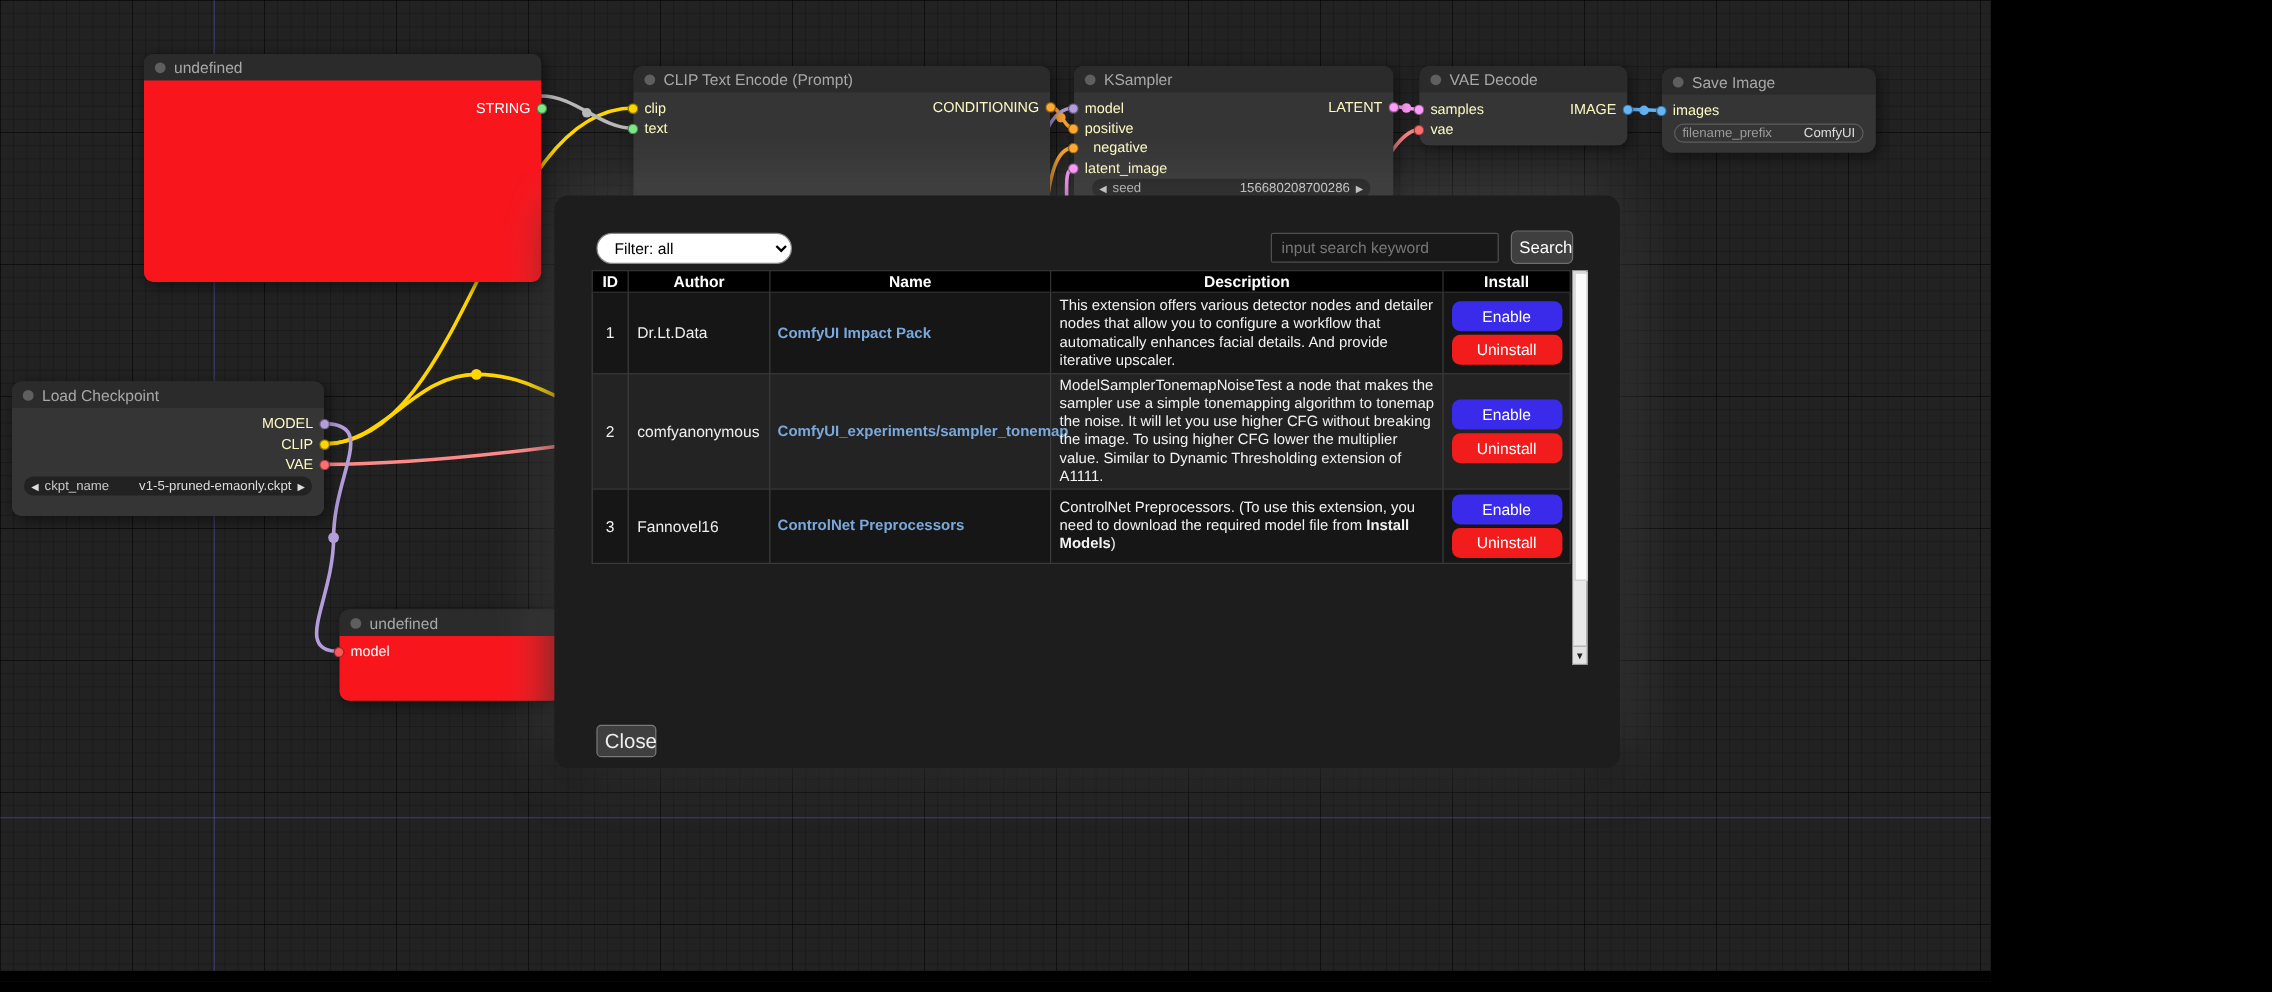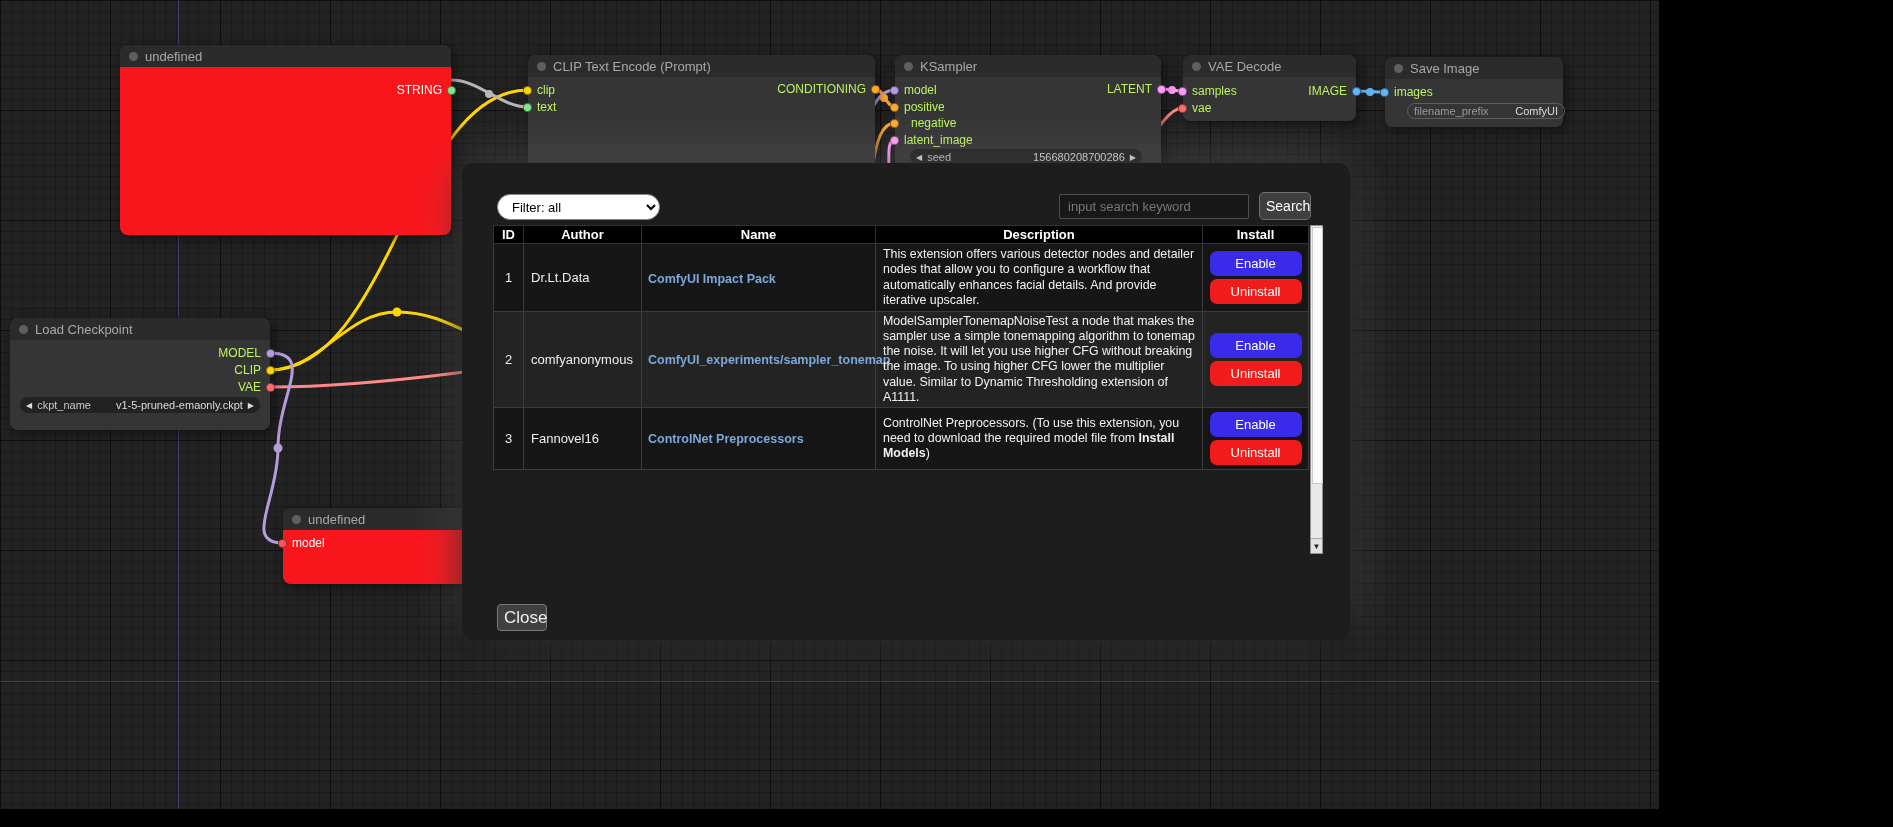--- a/index.html
+++ b/index.html
@@ -18,28 +18,28 @@
   #wires path{fill:none;stroke-width:3;stroke-linecap:round;}
 
   
   .node{position:absolute;z-index:2;border-radius:8px;box-shadow:3px 3px 12px rgba(0,0,0,0.5);background:#353535;}
   .ntitle{height:22px;background:#2b2b2b;border-radius:8px 8px 0 0;display:flex;align-items:center;gap:7px;padding:0 9px;font-size:13px;color:#a8a8a8;}
   .ndot{width:9px;height:9px;border-radius:50%;background:#5f5f5f;flex:0 0 auto;}
   .nbody{position:relative;border-radius:0 0 8px 8px;background:#353535;}
   .node.error .nbody{background:#f8151c;}
   .slot{position:absolute;display:flex;align-items:center;gap:5px;height:16px;}
   .slot .dot{width:9px;height:9px;border-radius:50%;border:1px solid rgba(0,0,0,0.45);box-sizing:border-box;flex:0 0 auto;}
-  .slot .slabel{font-size:12px;color:#bef264;white-space:nowrap;}
+  .slot .slabel{font-size:12px;color:#fef9c3;white-space:nowrap;}
   .slot.in{left:-5px;}
   .slot.out{right:-5px;}
   .node.error .slot .slabel{color:#fff;}
   .widget{position:absolute;background:#222;border-radius:8px;display:flex;align-items:center;font-size:11px;color:#c8c8c8;padding:0 6px;gap:5px;height:16px;box-sizing:border-box;}
   .widget .arrow{font-size:8px;color:#ddd;flex:0 0 auto;}
   .widget .wval{margin-left:auto;color:#ddd;white-space:nowrap;}
-  .widget.nofill{background:transparent;border:1px solid #5d5d5d;margin-left:12px;}
+  .widget.nofill{background:transparent;border:1px solid #5d5d5d;}
   .widget .wlabel{white-space:nowrap;}
 
   
   .modal{position:absolute;left:462px;top:163px;width:888px;height:477px;background:#1d1d1d;border-radius:12px;z-index:10;
     box-shadow:0 0 55px rgba(235,235,235,0.22), 0 10px 35px rgba(0,0,0,0.75);}
   .filter-select{position:absolute;left:35px;top:31px;width:163px;height:26px;border-radius:13px;font-size:13px;
     padding:0 10px;background:#fff;color:#000;border:1px solid #888;font-family:"Liberation Sans",sans-serif;}
   .search-input{position:absolute;left:597px;top:31px;width:190px;height:25px;background:#181818;border:1px solid #4f4f4f;
     color:#ccc;font-size:13px;padding:0 8px;box-sizing:border-box;border-radius:2px;font-family:"Liberation Sans",sans-serif;}
   .search-input::placeholder{color:#777;}

